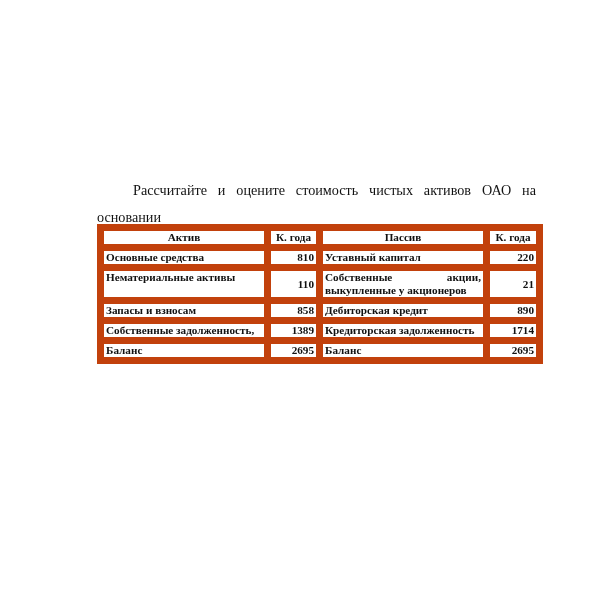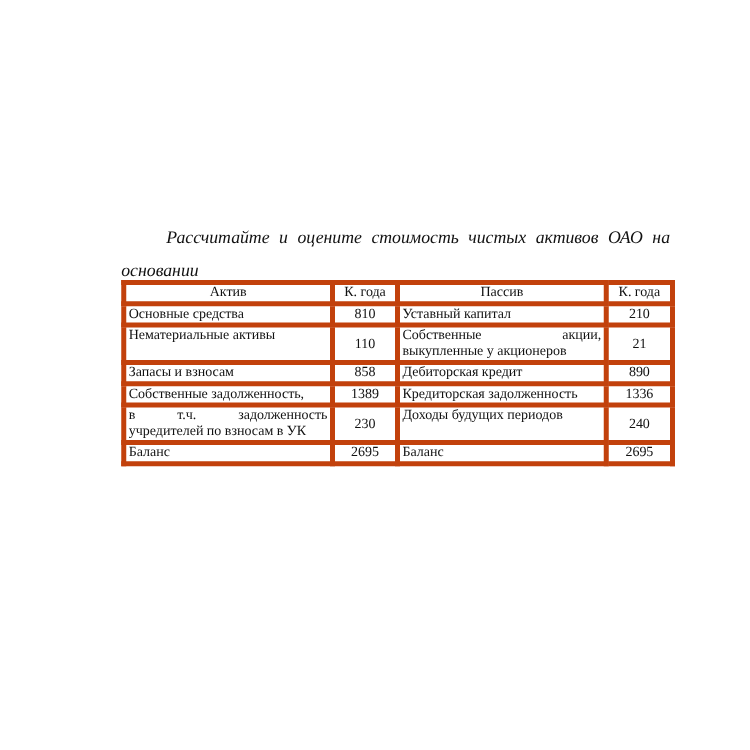--- a/index.html
+++ b/index.html
@@ -1,25 +1,25 @@
 <!DOCTYPE html>
 <html><head>
 <meta charset="utf-8">
 <style>
   html, body { margin: 0; padding: 0; background: #ffffff; }
   body { width: 600px; height: 600px; position: relative; overflow: hidden;
          font-family: "Liberation Serif", "DejaVu Serif", serif; color: #111; }
   .para { position: absolute; left: 97px; top: 177px; width: 439px;
-          font-size: 14.2px; line-height: 27px; text-align: justify; font-style: italic; }
+          font-size: 14.2px; line-height: 27px; text-align: justify; }
   .para .first { display: block; text-indent: 36px; text-align-last: justify; }
   table.bal { position: absolute; left: 97px; top: 224px; border-collapse: collapse;
               font-size: 11.2px; line-height: 13px; table-layout: fixed; width: 439px; }
-  table.bal td, table.bal th { border: 4px solid #c2410c; padding: 0 2px; vertical-align: top; font-weight: normal; }
+  table.bal td, table.bal th { border: 7px solid #c2410c; padding: 0 2px; vertical-align: top; font-weight: bold; }
   table.bal th { text-align: center; height: 12px; }
-  table.bal td.num { text-align: center; vertical-align: middle; }
+  table.bal td.num { text-align: right; vertical-align: middle; }
   td.justfirst span.l1 { display: block; text-align: justify; text-align-last: justify; }
   tr.single td { height: 12px; margin-left: 29px; }
   tr.double td { height: 25px; }
 </style>
 </head>
 <body>
 
 <div class="para">
   <span class="first">Рассчитайте и оцените стоимость чистых активов ОАО на основании</span>
 </div>
@@ -35,51 +35,42 @@
       <tr>
     <th>Актив</th>
     <th>К. года</th>
     <th>Пассив</th>
     <th>К. года</th>
   </tr>
   <tr class="single">
     <td>Основные средства</td>
     <td class="num">810</td>
     <td>Уставный капитал</td>
-    <td class="num">210</td>
+    <td class="num">220</td>
   </tr>
   <tr class="double">
     <td>Нематериальные активы</td>
     <td class="num">110</td>
     <td class="justfirst">
       <span class="l1">Собственные акции,</span>
       <span>выкупленные у акционеров</span>
     </td>
     <td class="num">21</td>
   </tr>
   <tr class="single">
     <td>Запасы и взносам</td>
     <td class="num">858</td>
     <td>Дебиторская кредит</td>
     <td class="num">890</td>
   </tr>
   <tr class="single">
     <td>Собственные задолженность,</td>
     <td class="num">1389</td>
     <td>Кредиторская задолженность</td>
-    <td class="num">1336</td>
-  </tr>
-  <tr class="double">
-    <td class="justfirst">
-      <span class="l1">в т.ч. задолженность</span>
-      <span>учредителей по взносам в УК</span>
-    </td>
-    <td class="num">230</td>
-    <td>Доходы будущих периодов</td>
-    <td class="num">240</td>
+    <td class="num">1714</td>
   </tr>
   <tr class="single">
     <td>Баланс</td>
     <td class="num">2695</td>
     <td>Баланс</td>
     <td class="num">2695</td>
   </tr>
 </tbody>
   </table>
 

